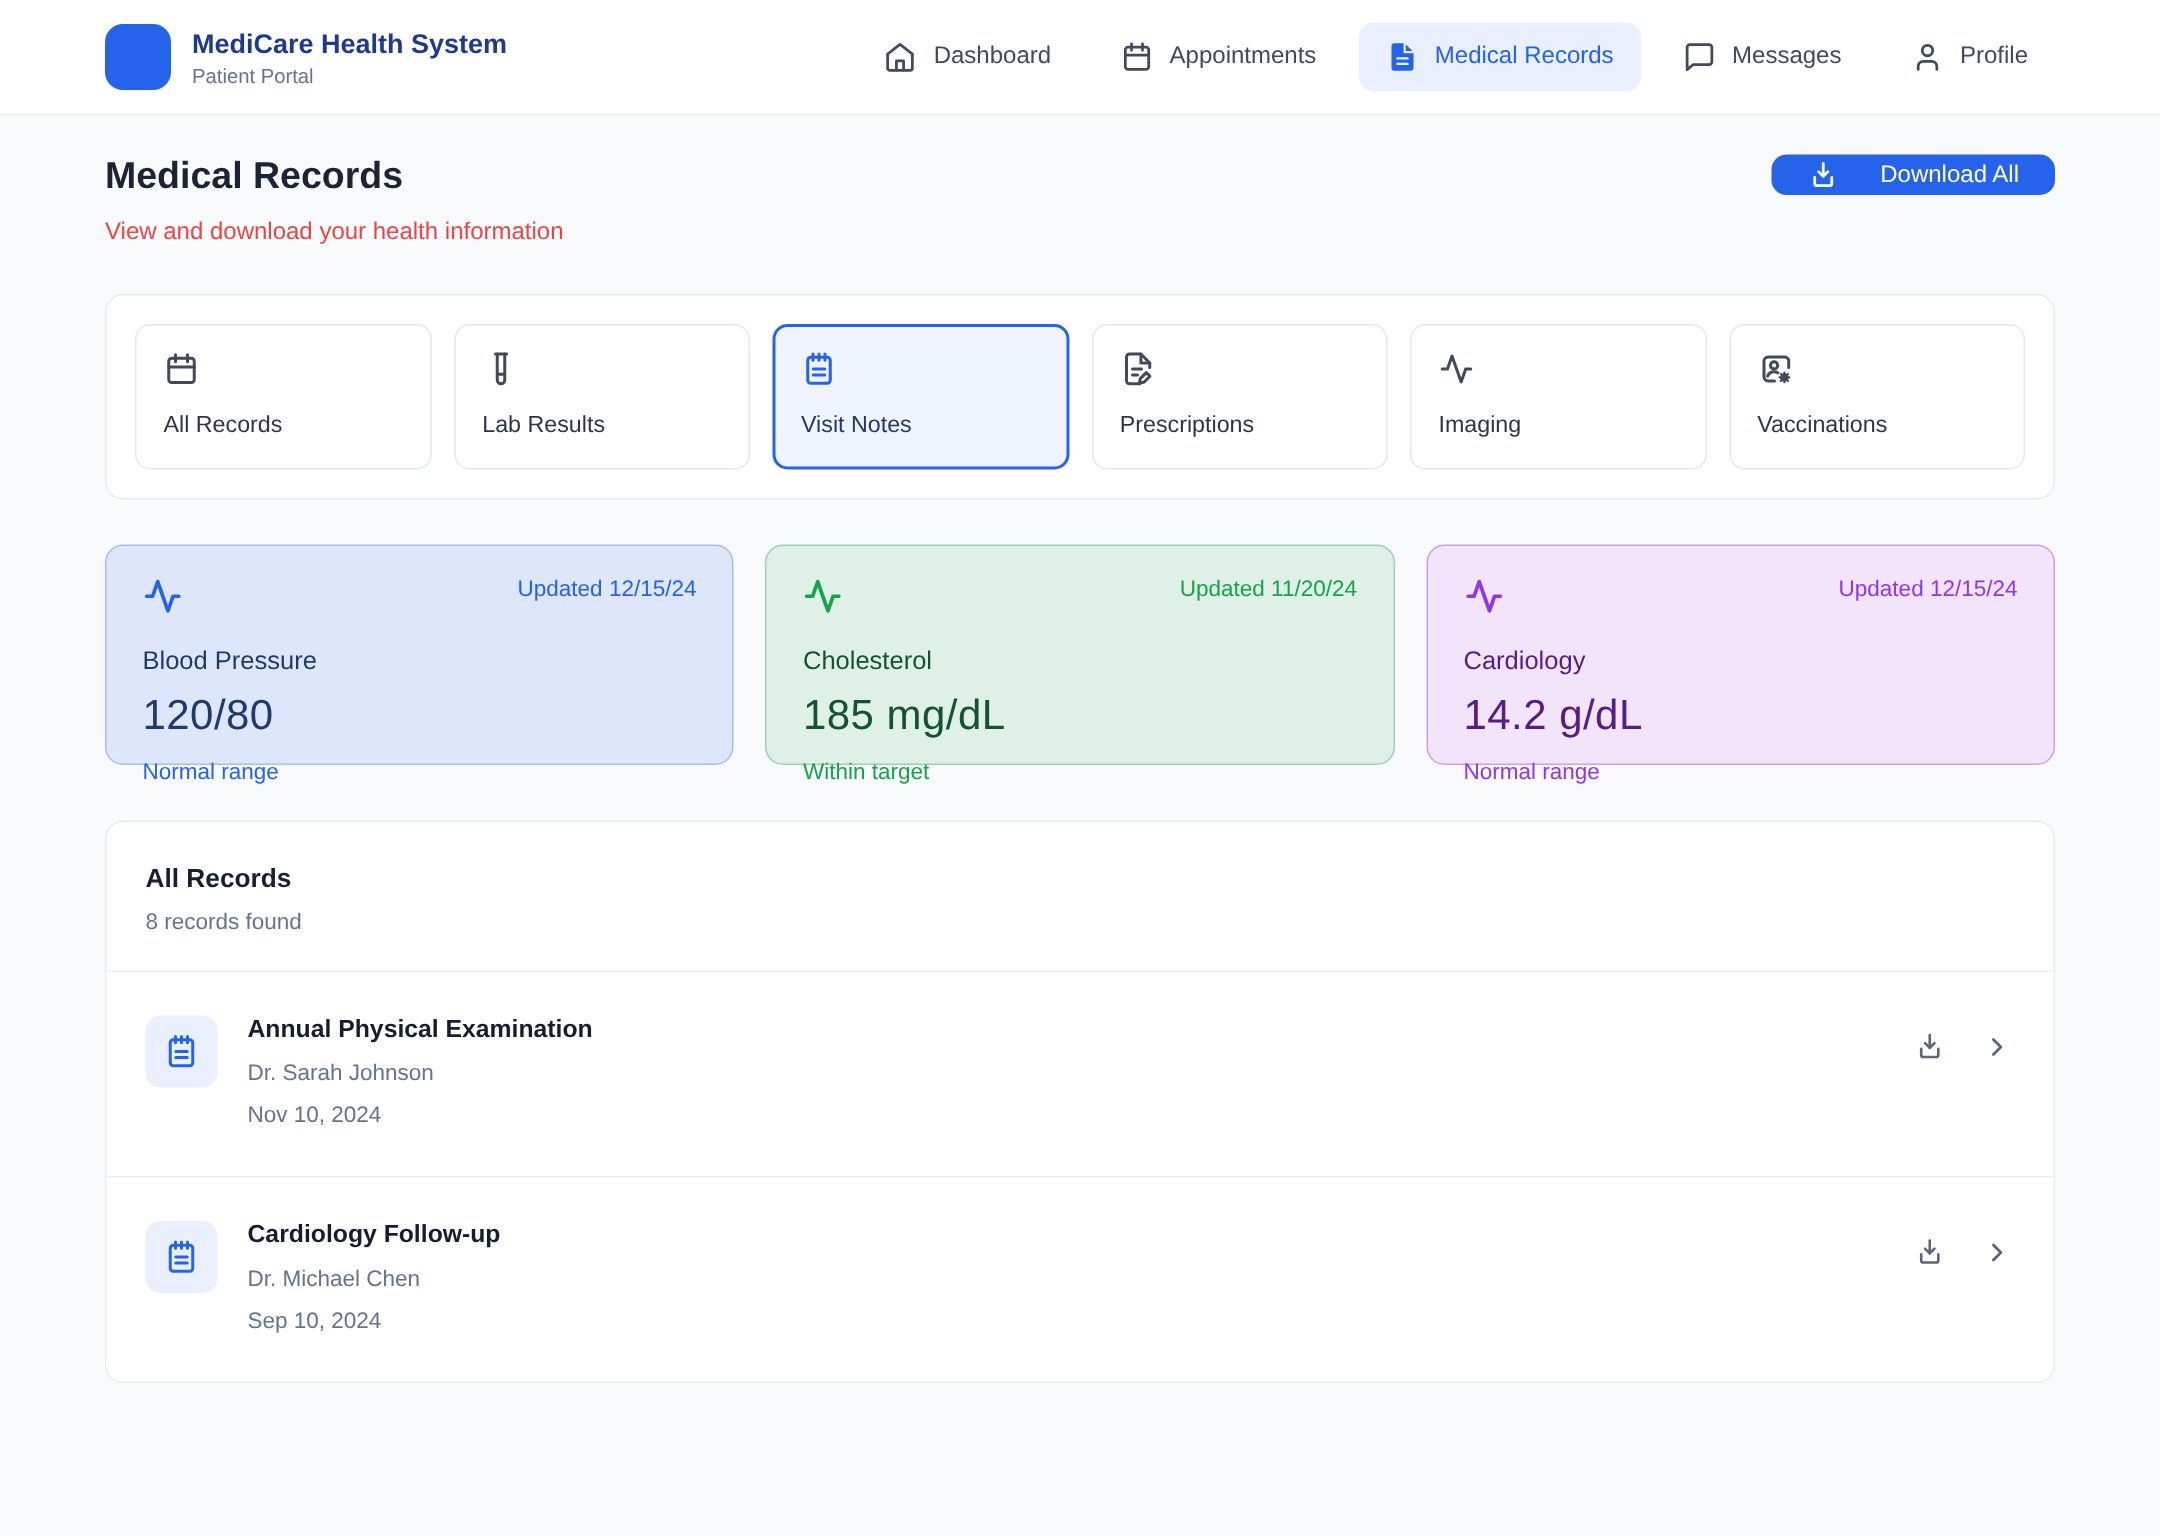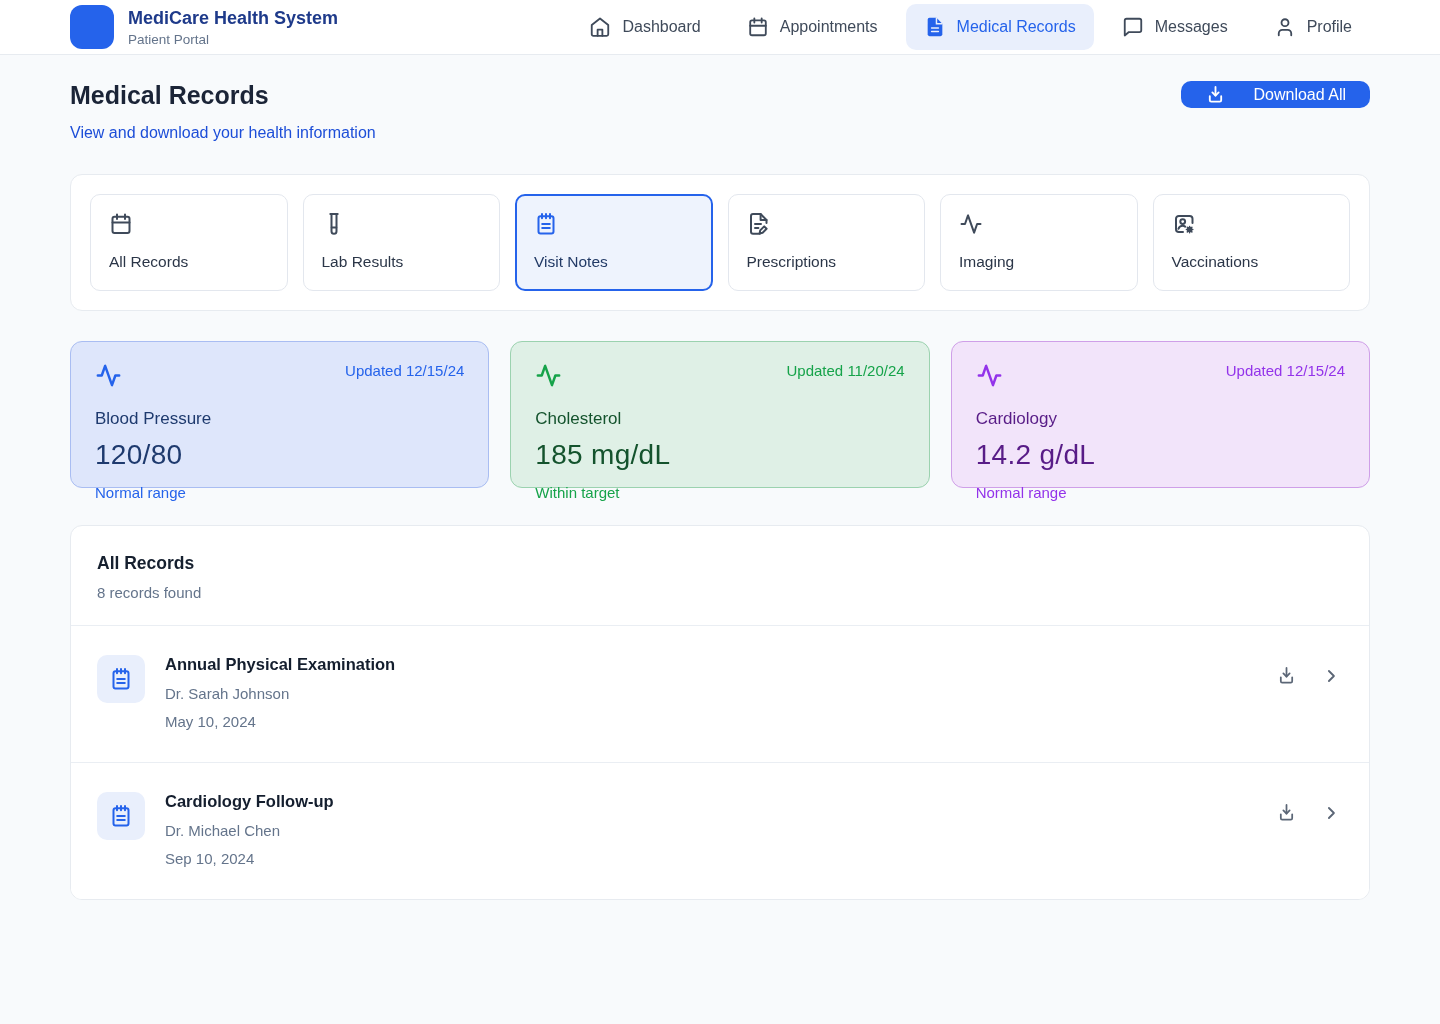--- a/index.html
+++ b/index.html
@@ -7,21 +7,21 @@
   body {
     font-family:"Liberation Sans", sans-serif;
     background:var(--page-bg,#f8fafc);
     color:var(--text-dark,#0f172a);
     overflow:hidden;
   }
   svg { display:block; flex:none; }
 
   
   .topbar {
-    height:55px; background:#fff;
+    height:77px; background:#fff;
     border-bottom:1px solid var(--header-border,#e7ebf0);
     display:flex; align-items:center; padding:0 70px;
   }
   .brand { display:flex; align-items:center; gap:14px; }
   .brand-logo { width:44px; height:44px; border-radius:12px; background:var(--primary,#2563eb); }
   .brand-title { font-size:18px; font-weight:700; color:var(--brand-navy,#1e3a8a); }
   .brand-sub { font-size:13.5px; color:var(--text-gray,#64748b); margin-top:3px; }
   .nav { margin-left:auto; display:flex; align-items:center; gap:10px; }
   .nav-item {
     display:flex; align-items:center; gap:11px;
@@ -29,21 +29,21 @@
     font-size:16px; color:var(--text-nav,#3f4a5a);
     background:transparent; border:none; cursor:pointer;
     font-family:inherit;
   }
   .nav-item.active { background:var(--primary-soft,#e9effc); color:var(--primary,#2563eb); }
 
   
   .main { padding:26px 70px 0; }
   .page-head { display:flex; justify-content:space-between; align-items:flex-start; }
   .page-title { font-size:25px; font-weight:700; color:#1b2437; }
-  .page-sub { font-size:16px; color:#1d4ed8; margin-top:14px; }
+  .page-sub { font-size:16px; color:#ef4444; margin-top:14px; }
   .btn-primary {
     display:flex; align-items:center; gap:28px;
     background:var(--primary,#2563eb); color:#fff;
     border:none; border-radius:10px; padding:3px 24px;
     font-size:16px; font-family:inherit; cursor:pointer;
   }
 
   
   .filter-bar {
     margin-top:32px; background:#fff;
@@ -302,21 +302,21 @@
       <div class="record-icon">
         <svg width="24" height="24" viewBox="0 0 24 24" fill="none" stroke="currentColor" stroke-width="2" stroke-linecap="round" stroke-linejoin="round">
             <rect x="4.5" y="4.2" width="15" height="17.3" rx="2"></rect>
             <path d="M8 2v4.2M12 2v4.2M16 2v4.2"></path>
             <path d="M8.2 12h7.6M8.2 16h7.6"></path>
           </svg>
       </div>
       <div class="record-info">
         <div class="record-title">Annual Physical Examination</div>
         <div class="record-doctor">Dr. Sarah Johnson</div>
-        <div class="record-date">May 10, 2024</div>
+        <div class="record-date">Nov 10, 2024</div>
       </div>
       <div class="record-actions">
         <button class="icon-btn">
           <svg width="21" height="21" viewBox="0 0 24 24" fill="none" stroke="currentColor" stroke-width="2" stroke-linecap="round" stroke-linejoin="round">
               <path d="M5.5 14v4.6a1.6 1.6 0 0 0 1.6 1.6h9.8a1.6 1.6 0 0 0 1.6-1.6V14"></path>
               <path d="m8.4 9.6 3.6 3.6 3.6-3.6"></path>
               <path d="M12 13.2V3.4"></path>
             </svg>
         </button>
         <button class="icon-btn">

